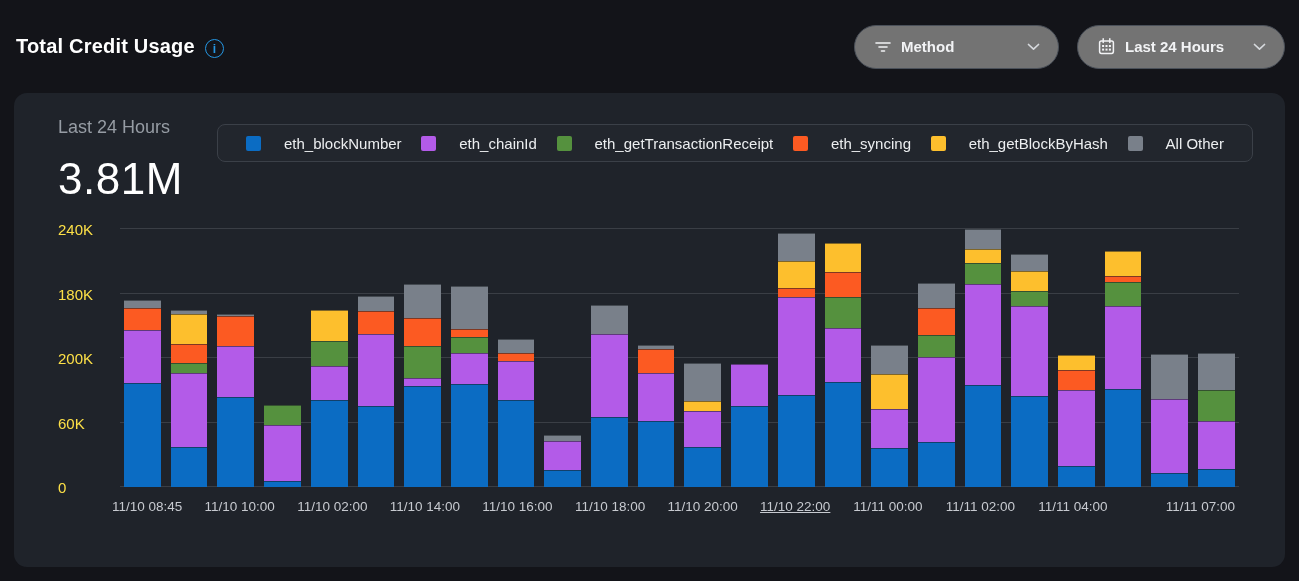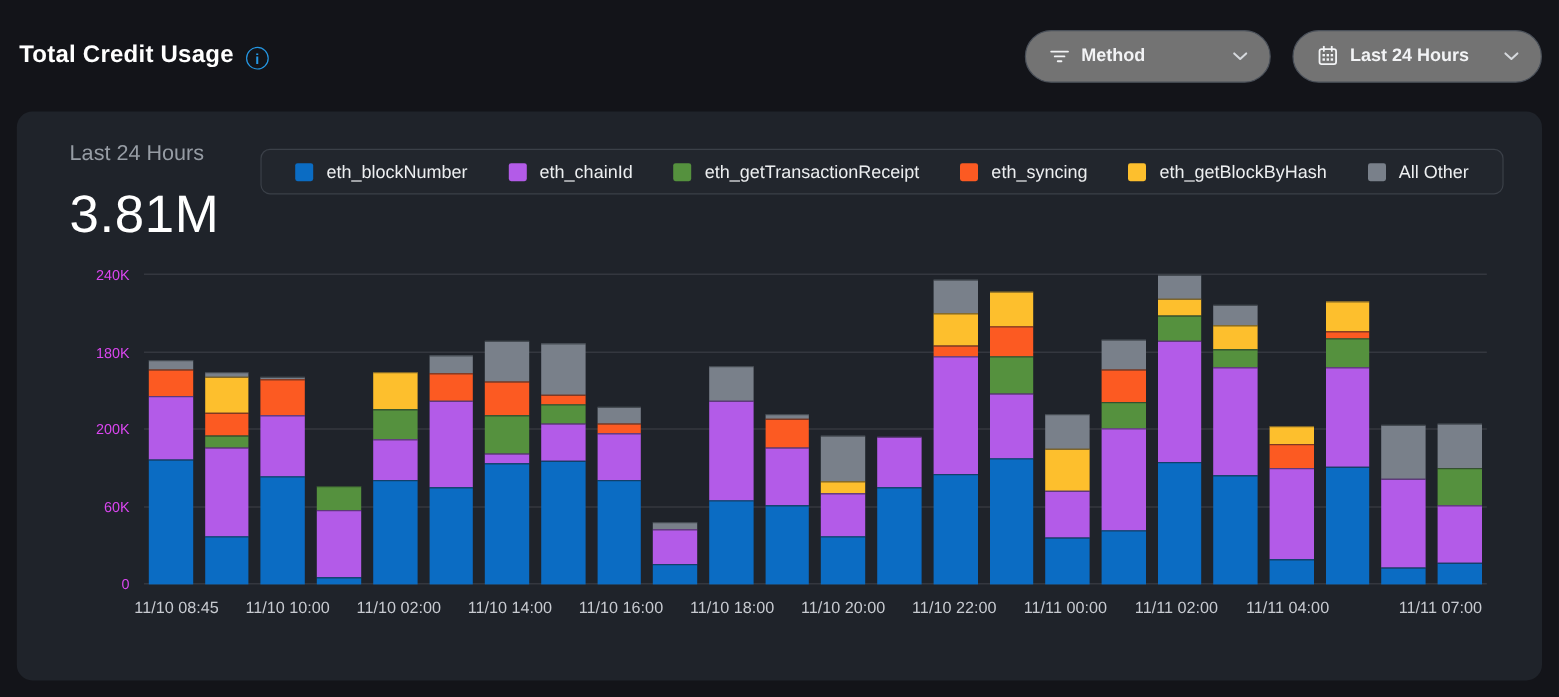--- a/index.html
+++ b/index.html
@@ -41,36 +41,36 @@
   .card-top { display:flex; align-items:flex-start; }
   .stat-block { width:159px; flex:none; }
   .stat-period { font-size:18px; color:#969ca4; margin-top:2px; }
   .stat-total  { font-size:44px; font-weight:500; color:#fff; margin-top:16px; letter-spacing:.5px; }
   .legend-box {
     flex:1; height:38px; margin-top:9px;
     background:#22262d; border:1px solid #3b4048; border-radius:8px;
     display:flex; align-items:center; justify-content:space-between;
     padding:0 28px;
   }
-  .legend-item { display:flex; align-items:center; gap:11px; cursor:pointer;text-align:right; }
+  .legend-item { display:flex; align-items:center; gap:23px; cursor:pointer;text-align:right; }
   .legend-swatch { width:15px; height:15px; border-radius:2px; flex:none; }
   .legend-label { font-size:15px; color:#eceef0; }
   
   .chart { position:relative; height:310px; margin-top:22px; }
   .plot { position:absolute; left:62px; right:14px; top:3px; height:258px; }
   .gridline { position:absolute; left:0; right:0; height:1px; background:#3a3e45; }
   .bars {
     position:absolute; left:4px; right:4px; top:0; bottom:0;
     display:flex; align-items:flex-end; gap:10px;
   }
   .bar { flex:1; display:flex; flex-direction:column-reverse; min-width:0; }
   .seg { width:100%; border-top:1px solid rgba(26,29,35,.55); }
   .y-label {
-    position:absolute; left:0; width:50px; text-align:right;
-    font-size:12px; color:#d946ef; transform:translateY(-50%);
+    position:absolute; left:0; width:50px; 
+    font-size:15px; color:#fde047; transform:translateY(-50%);
   }
   .x-labels { position:absolute; left:66px; right:18px; top:273px; height:20px; }
   .x-label {
     position:absolute; transform:translateX(-50%); white-space:nowrap;
     font-size:13.5px; color:#c7cad0;
   }
   .x-label.last { transform:none; }
 </style>
 </head>
 <body>
@@ -324,20 +324,20 @@
         </div>
     </div>
     <div class="x-labels" id="xlabels">
         <div class="x-label" style="left: 2.08333%;">11/10 08:45</div>
         <div class="x-label" style="left: 10.4167%;">11/10 10:00</div>
         <div class="x-label" style="left: 18.75%;">11/10 02:00</div>
         <div class="x-label" style="left: 27.0833%;">11/10 14:00</div>
         <div class="x-label" style="left: 35.4167%;">11/10 16:00</div>
         <div class="x-label" style="left: 43.75%;">11/10 18:00</div>
         <div class="x-label" style="left: 52.0833%;">11/10 20:00</div>
-        <div class="x-label" style="left: 60.4167%;">11/10 22:00</div>
+        <div class="x-label" style="left: 60.4167%; text-decoration: underline;">11/10 22:00</div>
         <div class="x-label" style="left: 68.75%;">11/11 00:00</div>
         <div class="x-label" style="left: 77.0833%;">11/11 02:00</div>
         <div class="x-label" style="left: 85.4167%;">11/11 04:00</div>
         <div class="x-label last" style="right: 0px;">11/11 07:00</div>
       </div>
   </div>
 </div>
 
 </body></html>

